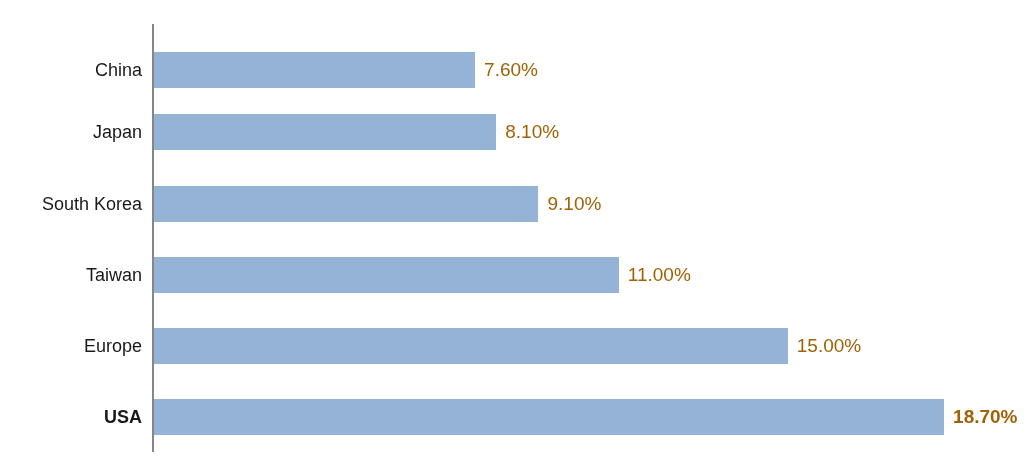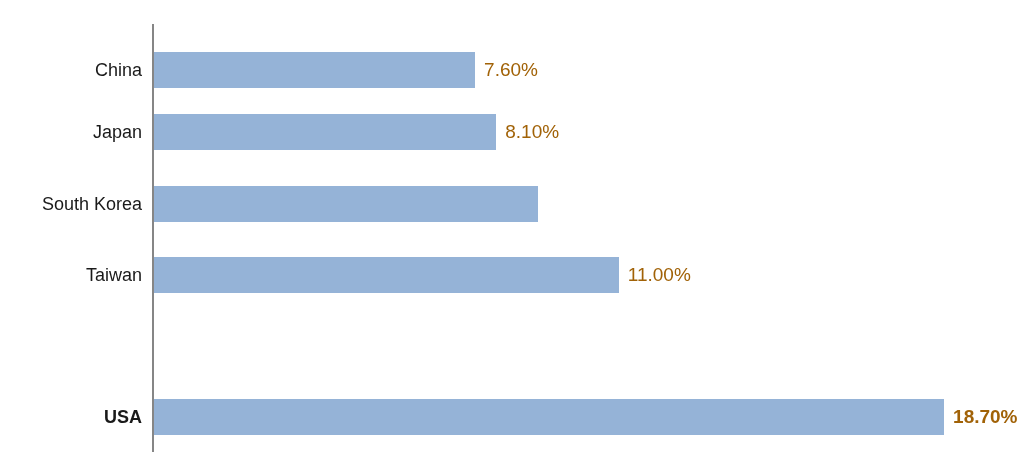--- a/index.html
+++ b/index.html
@@ -83,28 +83,34 @@
 
     <div class="bar-row" style="top:114px;">
       <div class="cat-label">Japan</div>
       <div class="bar" style="width: 342.225px;"></div>
       <div class="bar-value" style="left: 505.225px; text-align: right;">8.10%</div>
     </div>
 
     <div class="bar-row" style="top:186px;">
       <div class="cat-label">South Korea</div>
       <div class="bar" style="width: 384.475px;"></div>
+      <div class="bar-value" style="left: 547.475px;">9.10%</div>
     </div>
 
     <div class="bar-row" style="top:257px;">
       <div class="cat-label">Taiwan</div>
       <div class="bar" style="width: 464.75px;"></div>
       <div class="bar-value" style="left: 627.75px;">11.00%</div>
     </div>
 
+    <div class="bar-row" style="top:328px;">
+      <div class="cat-label">Europe</div>
+      <div class="bar" style="width: 633.75px;"></div>
+      <div class="bar-value" style="left: 796.75px;">15.00%</div>
+    </div>
 
     <div class="bar-row" style="top:399px;font-weight:bold;">
       <div class="cat-label">USA</div>
       <div class="bar" style="width: 790.075px;"></div>
       <div class="bar-value" style="left: 953.075px;">18.70%</div>
     </div>
 
   </div>
 </div>
 

